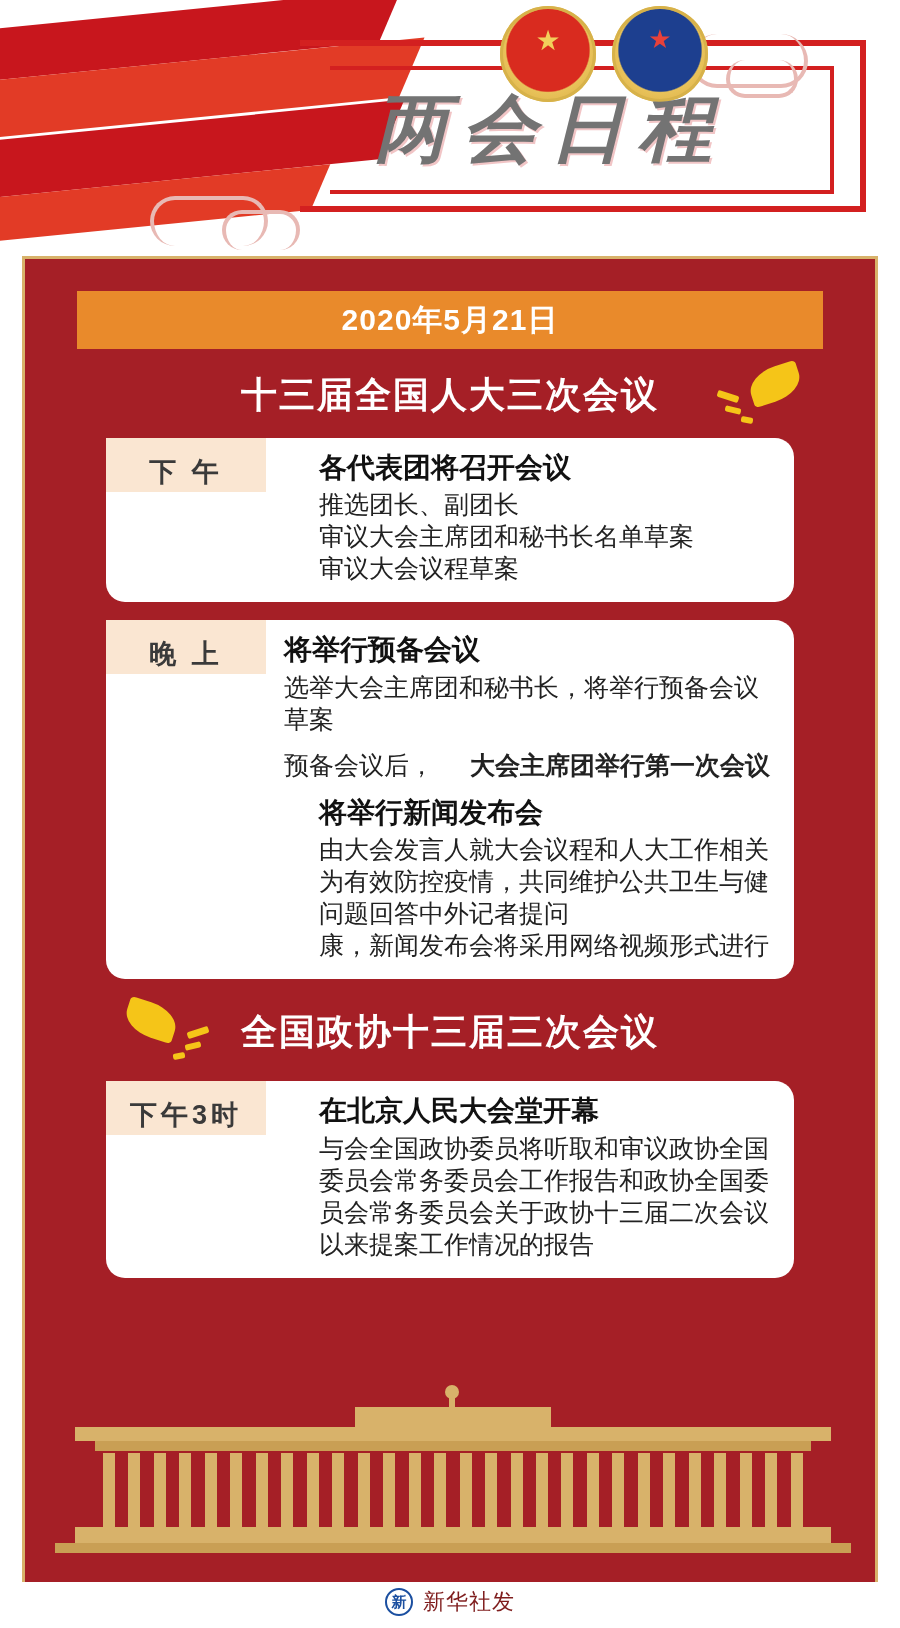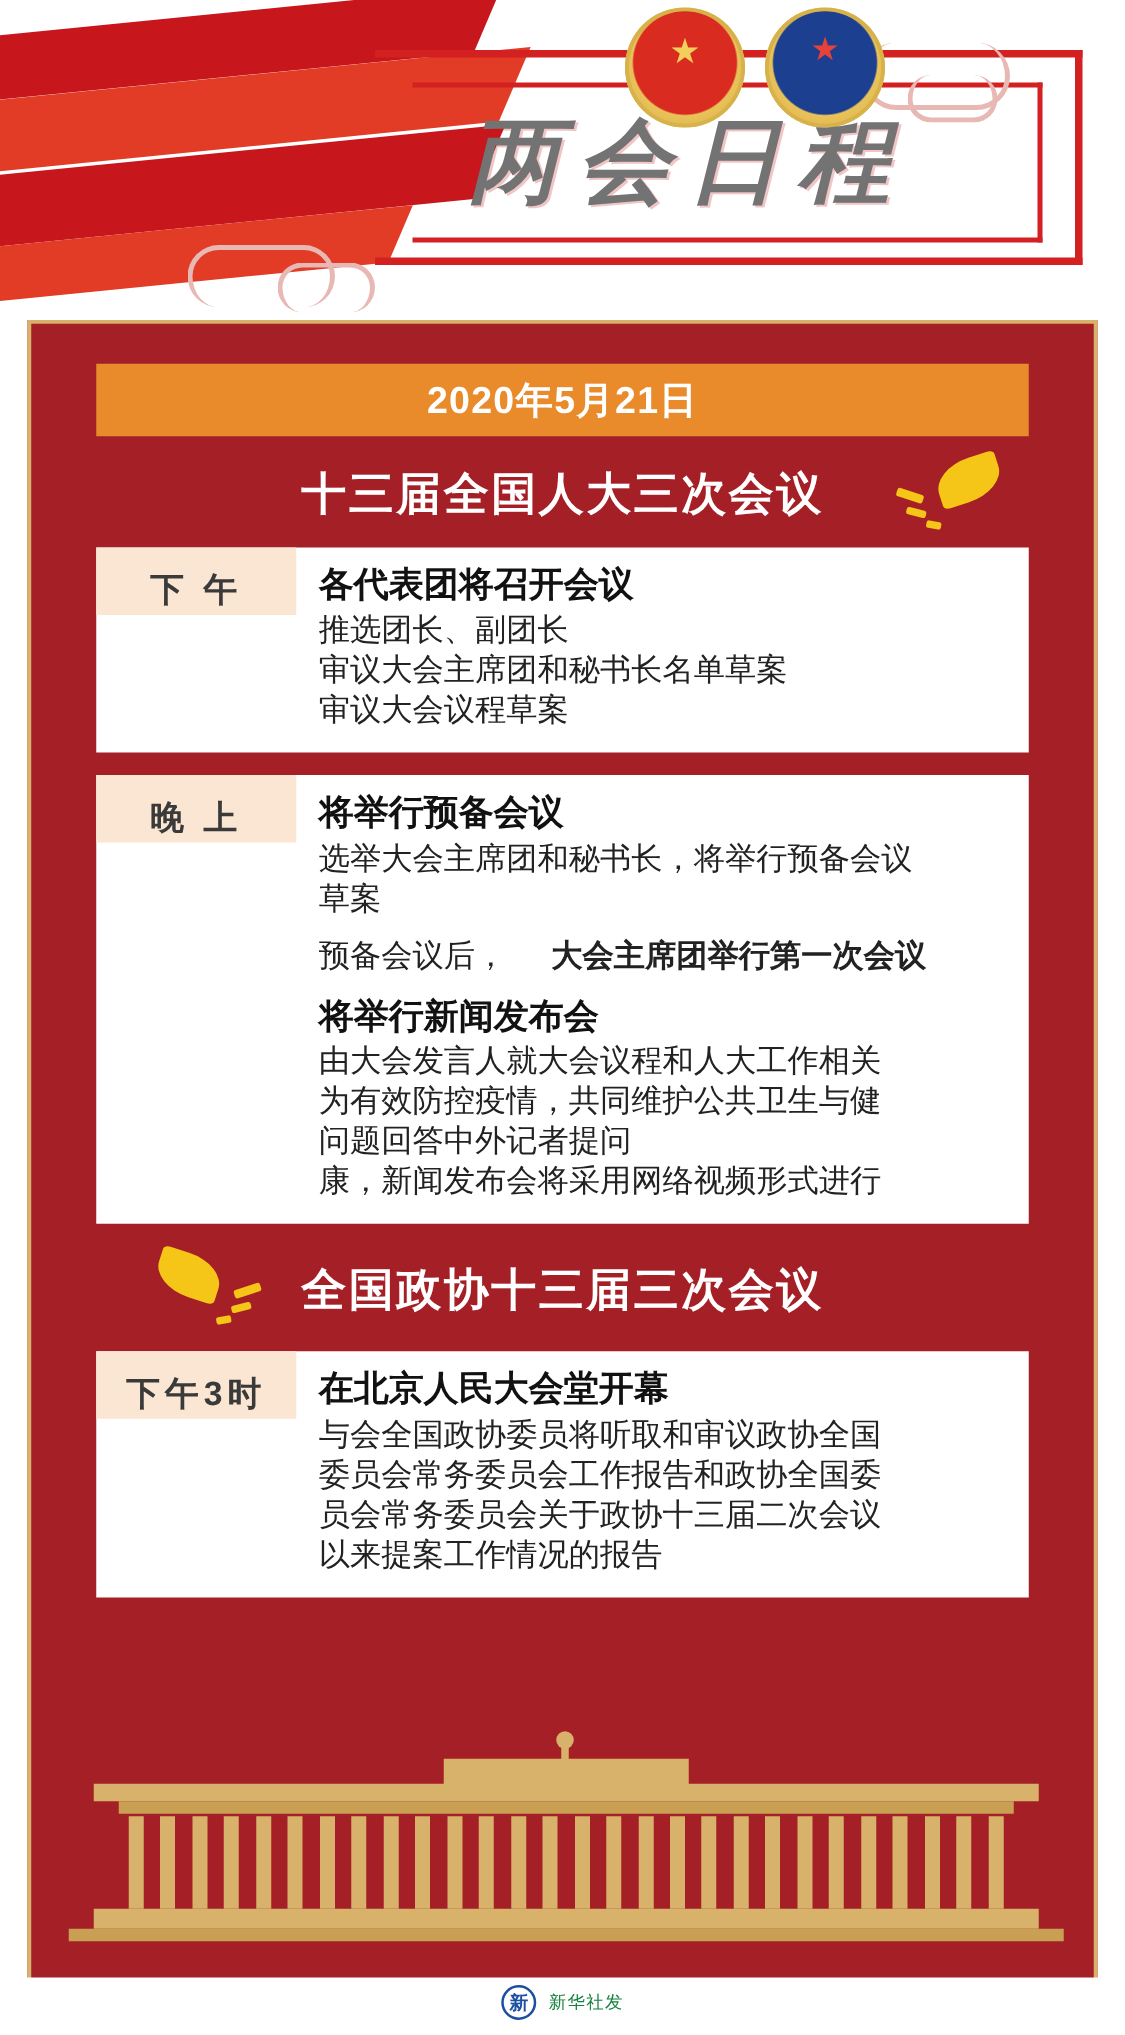--- a/index.html
+++ b/index.html
@@ -177,26 +177,27 @@
     position: absolute;
     background: #f5c518;
     border-radius: 2px;
   }
   .bird .tick1 { width: 22px; height: 7px; left: 4px; top: 28px; transform: rotate(18deg); }
   .bird .tick2 { width: 16px; height: 6px; left: 12px; top: 42px; transform: rotate(14deg); }
   .bird .tick3 { width: 12px; height: 6px; left: 28px; top: 52px; transform: rotate(10deg); }
   .bird.flip { transform: scaleX(-1); }
 
   .card {
-    width: 746px;
+    width: 688px;
     margin: 18px auto 0;
     background: #ffffff;
     display: flex;
     align-items: stretch;
     box-sizing: border-box;
+    border-radius: 19px;
   }
   .card .when {
     flex: 0 0 160px;
     background: #fae6d2;
     color: #3a3a3a;
     font-size: 27px;
     font-weight: bold;
     display: flex;
     align-items: flex-start;
     justify-content: center;
@@ -205,21 +206,21 @@
     box-sizing: border-box;
     align-self: flex-start;
     height: 54px;
   }
   .card .body {
     flex: 1 1 auto;
     padding: 12px 18px 18px 18px;
     box-sizing: border-box;
   }
   .blk { margin-bottom: 14px; }
-  .blk:last-child { margin-bottom: 0; }
+  .blk:last-child { margin-bottom: 0; margin-left: 35px; }
   .blk .head {
     font-size: 28px;
     font-weight: bold;
     color: #111111;
     line-height: 1.3;
     margin-bottom: 2px;
   }
   .blk .txt {
     font-size: 25px;
     color: #222222;
@@ -313,22 +314,22 @@
     border: 2px solid #1b4fa0;
     color: #1b4fa0;
     font-size: 15px;
     font-weight: bold;
     display: flex;
     align-items: center;
     justify-content: center;
     box-sizing: border-box;
   }
   .credit .txt {
-    font-size: 14px;
-    color: #15803d;
+    font-size: 22px;
+    color: #7f1d1d;
     letter-spacing: 1px;
   }
 </style>
 </head>
 <body>
 
 <div class="header">
   <div class="hdr-ribbon ribbon-a"></div>
   <div class="hdr-ribbon ribbon-b"></div>
   <div class="hdr-ribbon ribbon-c"></div>

